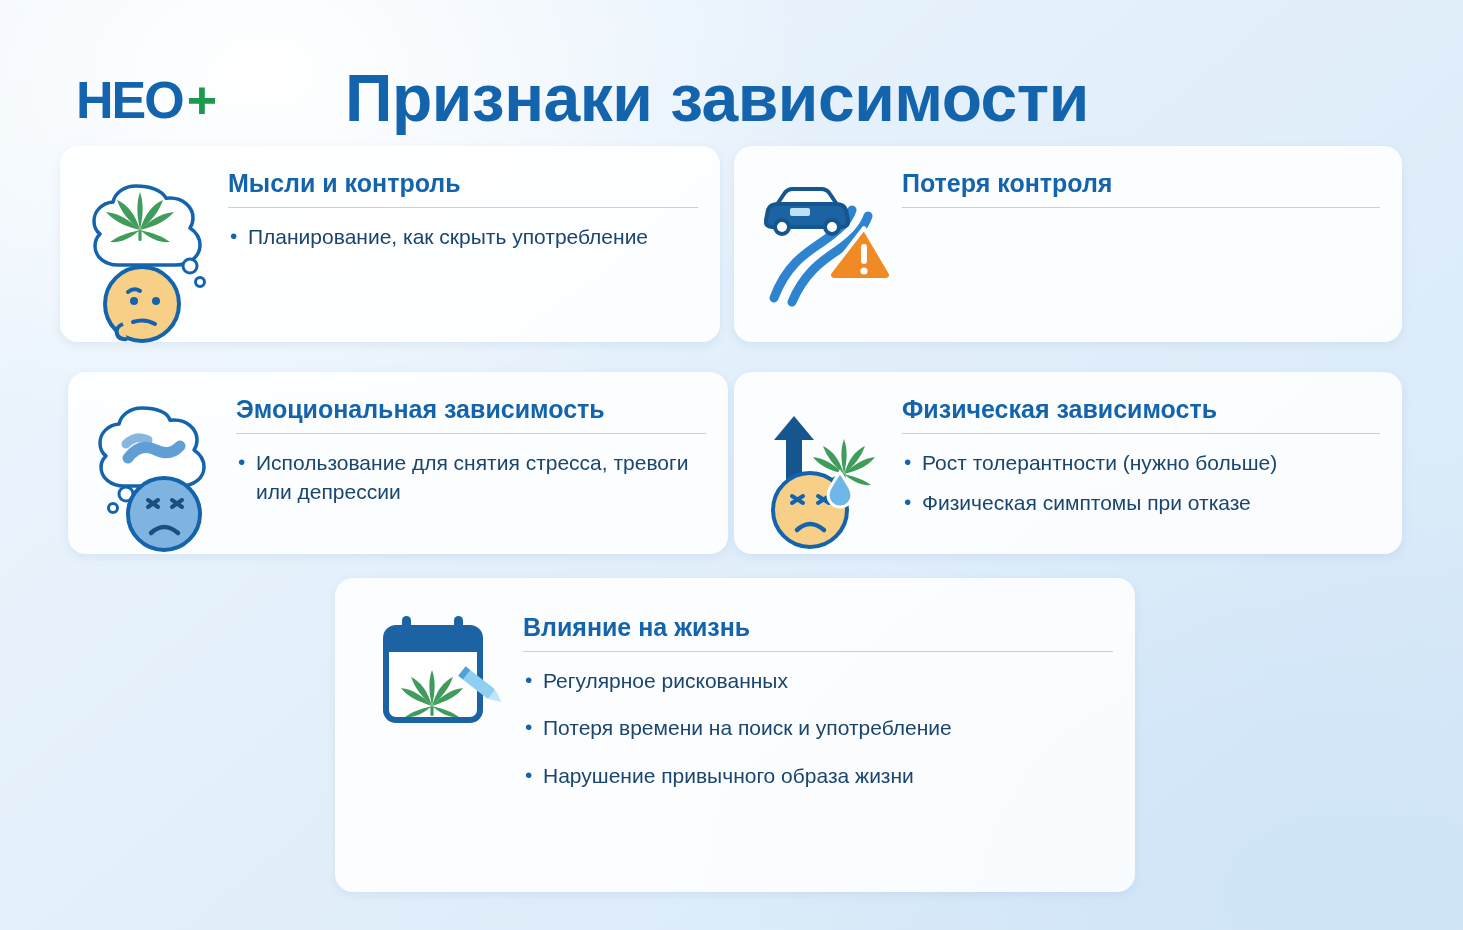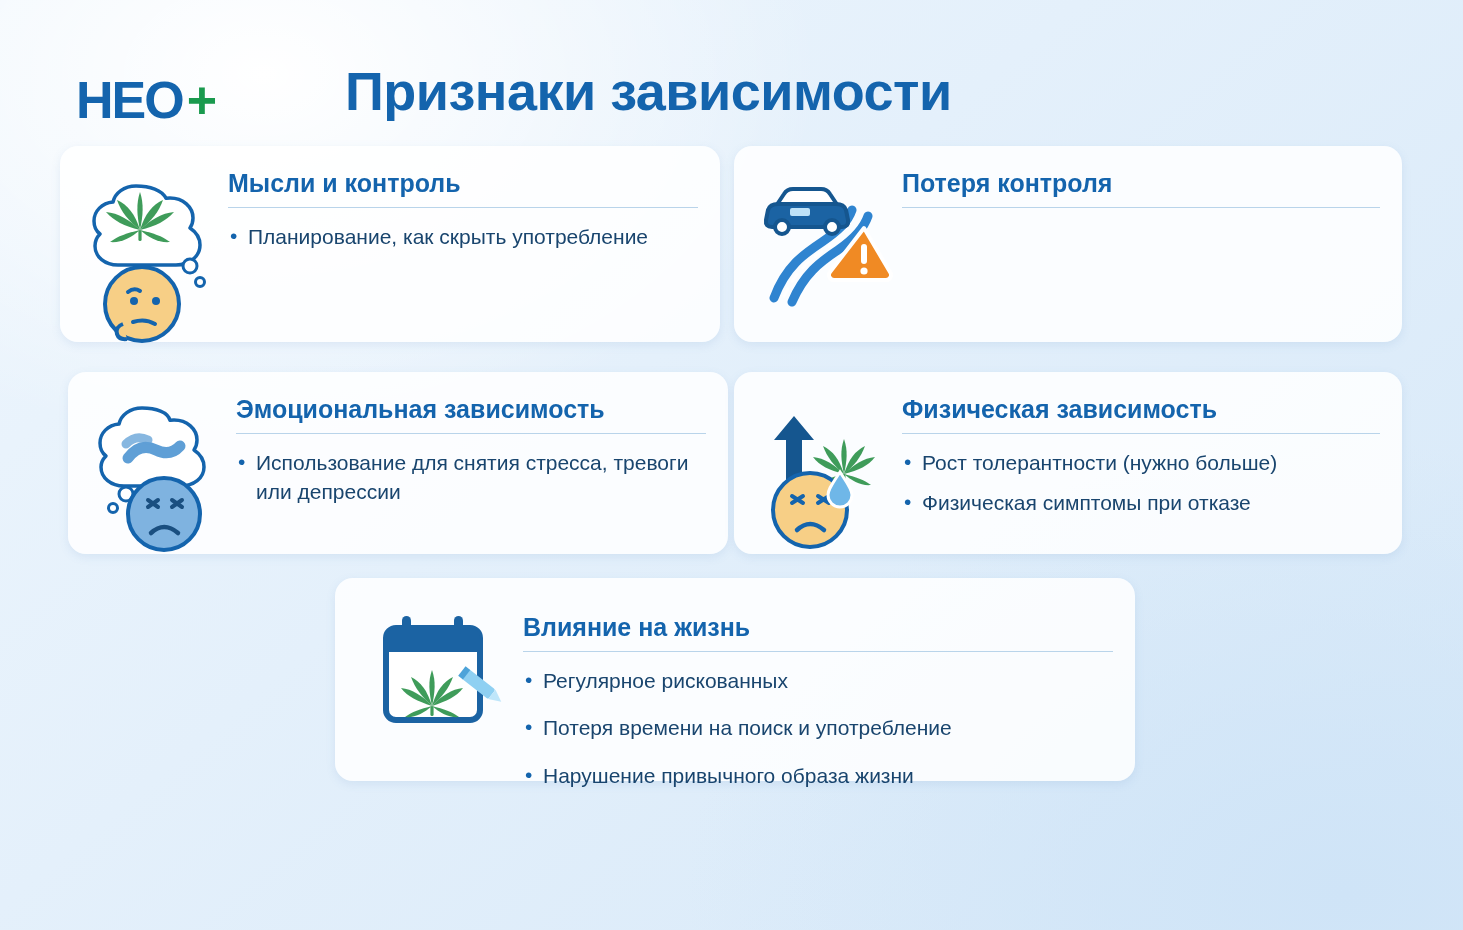--- a/index.html
+++ b/index.html
@@ -49,21 +49,21 @@
     margin-left: 4px;
     color: #1a9a4e;
     font-size: 52px;
     font-weight: bold;
     line-height: 1;
   }
   .title {
     position: absolute;
     left: 345px;
     top: 22px;
-    font-size: 54px;
+    font-size: 66px;
     font-weight: bold;
     color: #1464ad;
     letter-spacing: -0.5px;
   }
 
   
   .card {
     position: absolute;
     background: rgba(255,255,255,0.86);
     border-radius: 18px;
@@ -123,21 +123,21 @@
     top: -1px;
     color: #1464ad;
     font-size: 21px;
   }
 
   
   #card-thoughts   { left: 60px;  top: 146px; width: 660px; height: 196px; }
   #card-control    { left: 734px; top: 146px; width: 668px; height: 196px; }
   #card-emotional  { left: 68px;  top: 372px; width: 660px; height: 182px; }
   #card-physical   { left: 734px; top: 372px; width: 668px; height: 182px; }
-  #card-life       { left: 335px; top: 578px; width: 800px; height: 203px; }
+  #card-life       { left: 335px; top: 578px; width: 800px; height: 314px; }
 
   #card-life .icon-wrap { width: 170px; padding-top: 14px; }
   #card-life .content { padding-top: 18px; }
   #card-life ul.bullets li { margin-bottom: 18px; }
 
   svg { display: block; }
 </style>
 </head>
 <body>
 

